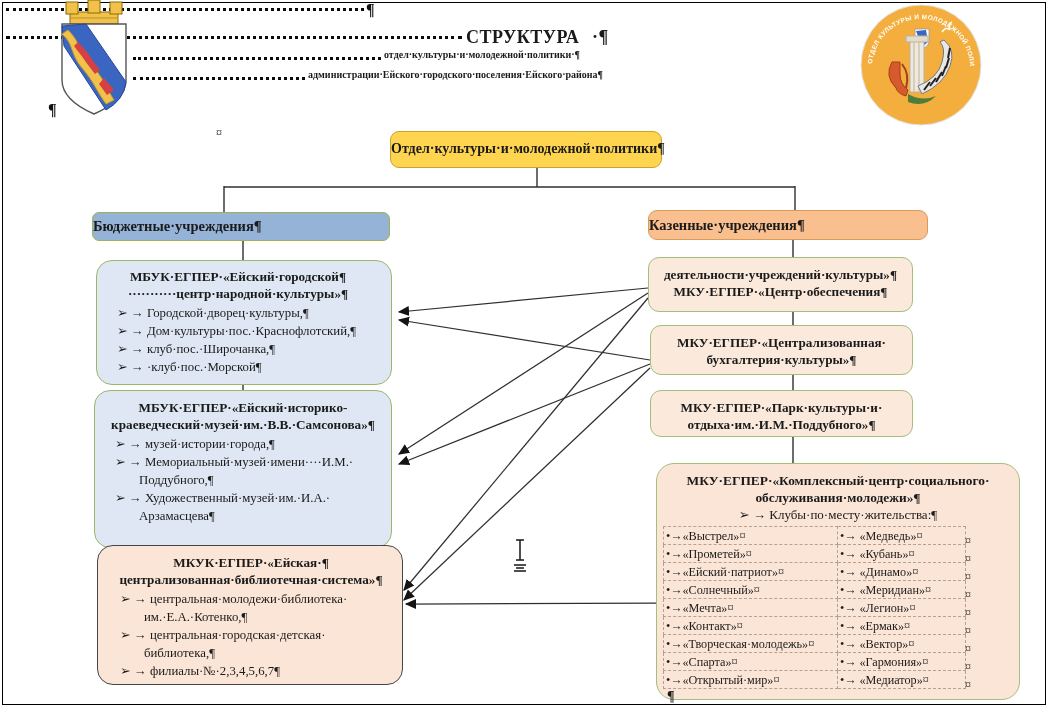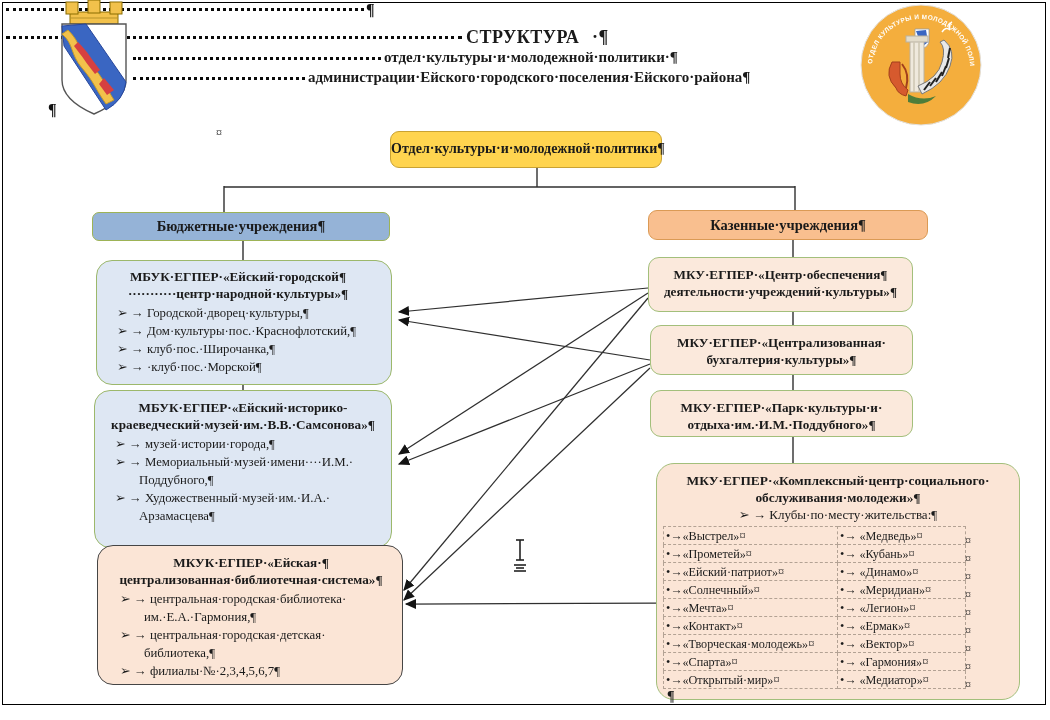--- a/index.html
+++ b/index.html
@@ -7,29 +7,29 @@
   body { font-family:"Liberation Serif", serif; color:#1a1a1a; }
   #page { position:relative; width:1050px; height:720px; background:#fff; overflow:hidden; }
   #frame { position:absolute; left:2px; top:2px; width:1044px; height:703px; border:1.6px solid #000; }
 
   
   .leader { position:absolute; height:0; border-bottom:3px dotted #0a0a0a; }
 
   .hmark { position:absolute; font-weight:bold; color:#111; }
 
   .doc-title { position:absolute; font-weight:bold; font-size:18px; letter-spacing:.5px; }
-  .doc-sub   { position:absolute; font-weight:bold; font-size:15px; }
+  .doc-sub   { position:absolute; font-weight:bold; font-size:10px; }
 
   
   .obox { position:absolute; border-radius:10px; z-index:2; }
   .obox .ttl { font-weight:bold; text-align:center; line-height:17px; font-size:13.2px; }
   .items { margin-top:2px; font-size:12.8px; line-height:18px; }
   .li { padding-left:36px; text-indent:-24px; }
 
-  .hdr-box { position:absolute; z-index:2; border-radius:7px; text-align:center;
+  .hdr-box { position:absolute; z-index:2; border-radius:7px; 
              font-weight:bold; font-size:14.5px; }
 
   #root-box { left:390px; top:131px; width:272px; height:37px; line-height:34px;
               background:#FFD44F; border:1.6px solid #C9A233; border-radius:9px;
               text-align:center; font-weight:bold; font-size:14px; position:absolute; z-index:2; }
 
   #left-header  { left:92px;  top:212px; width:298px; height:29px; line-height:27px;
                   background:#95B3D7; border:1.6px solid #9DB356; }
   #right-header { left:648px; top:210px; width:280px; height:30px; line-height:28px;
                   background:#F9BF8F; border:1.6px solid #DB9A55; border-radius:9px; }
@@ -188,29 +188,29 @@
       <div class="li">➢ → музей·истории·города,¶</div>
       <div class="li">➢ → Мемориальный·музей·имени····И.М.· Поддубного,¶</div>
       <div class="li">➢ → Художественный·музей·им.·И.А.· Арзамасцева¶</div>
     </div>
   </div>
 
   <div id="lbox3" class="obox">
     <div class="ttl">МКУК·ЕГПЕР·«Ейская·¶</div>
     <div class="ttl">централизованная·библиотечная·система»¶</div>
     <div class="items">
-      <div class="li">➢ → центральная·городская·библиотека· им.·Е.А.·Гармония,¶</div>
+      <div class="li">➢ → центральная·молодежи·библиотека· им.·Е.А.·Котенко,¶</div>
       <div class="li">➢ → центральная·городская·детская· библиотека,¶</div>
       <div class="li">➢ → филиалы·№·2,3,4,5,6,7¶</div>
     </div>
   </div>
 
   <div id="rbox1" class="obox rbox">
+    <div class="ttl">деятельности·учреждений·культуры»¶</div>
     <div class="ttl">МКУ·ЕГПЕР·«Центр·обеспечения¶</div>
-    <div class="ttl">деятельности·учреждений·культуры»¶</div>
   </div>
   <div id="rbox2" class="obox rbox">
     <div class="ttl">МКУ·ЕГПЕР·«Централизованная·</div>
     <div class="ttl">бухгалтерия·культуры»¶</div>
   </div>
   <div id="rbox3" class="obox rbox">
     <div class="ttl">МКУ·ЕГПЕР·«Парк·культуры·и·</div>
     <div class="ttl">отдыха·им.·И.М.·Поддубного»¶</div>
   </div>
 

